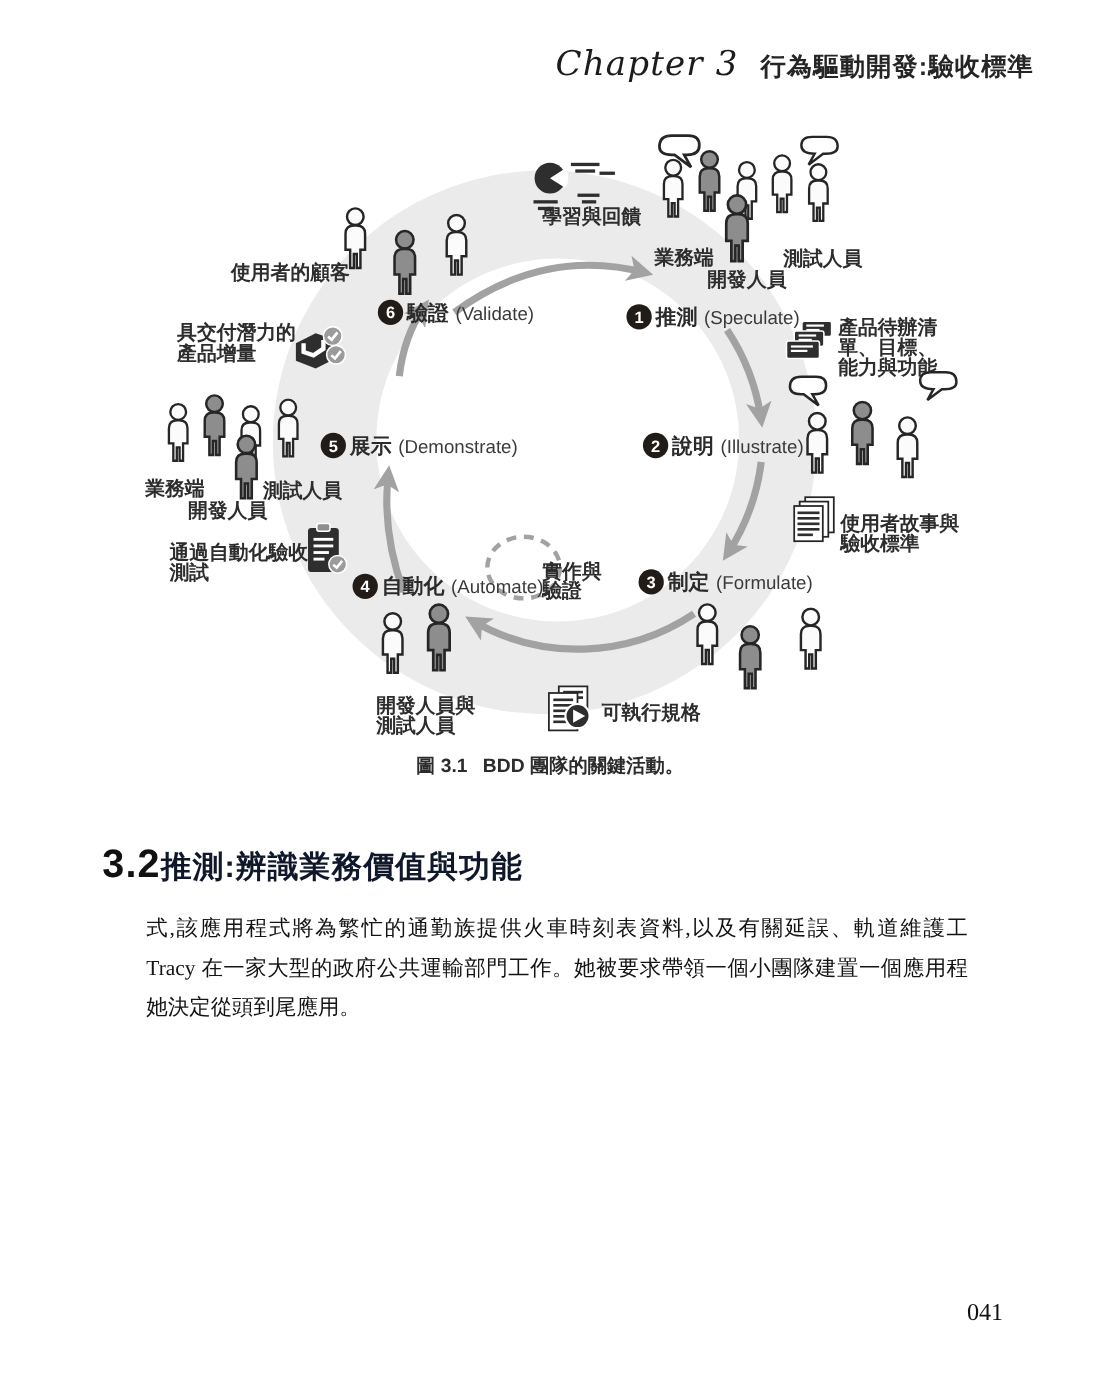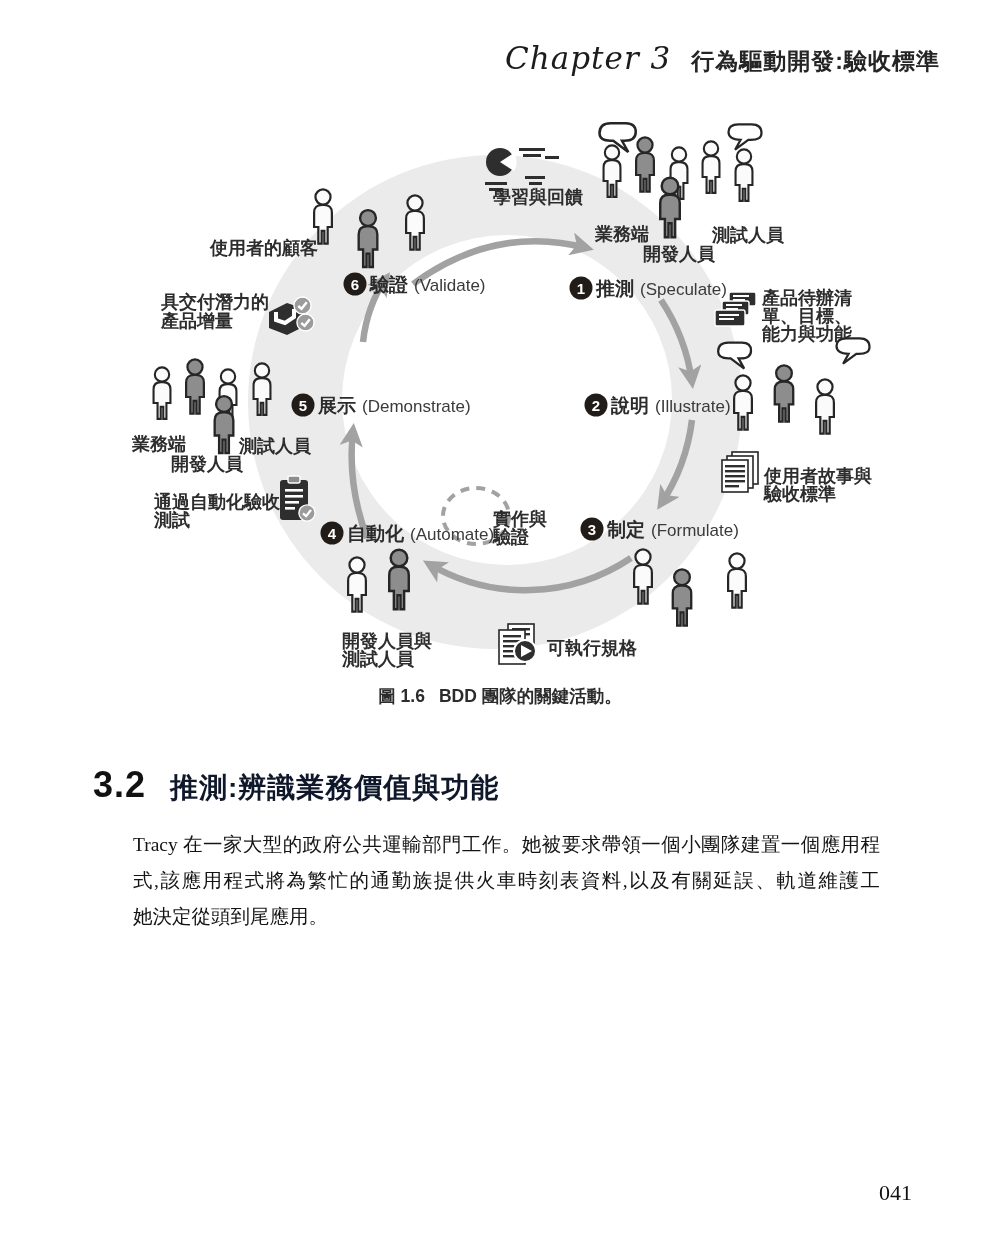--- a/index.html
+++ b/index.html
@@ -26,21 +26,21 @@
   .ink{fill:#2e2e2e;}
   .wline{fill:#ffffff;}
   .pagefill{fill:#ffffff;stroke:#262626;stroke-width:1.6px;}
 
   
   .caption{position:absolute;left:95px;top:684px;width:810px;text-align:center;
            font-size:17.5px;color:#2c2c2c;font-weight:600;}
   .caption .cap-text{margin-left:14px;font-weight:600;}
 
   
-  .section{position:absolute;left:93px;top:764px;display:flex;align-items:baseline;gap:24px;}
+  .section{position:absolute;left:93px;top:764px;display:flex;align-items:baseline;}
   .section .num{font-size:36px;font-weight:900;color:#111;letter-spacing:1px;}
   .section .stitle{font-size:28px;font-weight:800;color:#0f172a;letter-spacing:1px;}
 
   
   .body{position:absolute;left:133px;top:827px;width:747px;
         font-family:"Liberation Serif",serif;font-size:19.5px;color:#141414;}
   .body .bl{line-height:36px;text-align:justify;text-align-last:justify;}
   .body .bl.last{text-align-last:left;}
 
   .pagenum{position:absolute;top:1180px;right:88px;font-family:"Liberation Serif",serif;
@@ -261,29 +261,29 @@
       <text x="15" y="6.5"><tspan class="step-zh">展示</tspan><tspan class="step-en" dx="6">(Demonstrate)</tspan></text>
     </g>
     <g transform="translate(260,172)">
       <circle r="11.5" fill="#221c18"></circle>
       <text class="step-num" y="5.5">6</text>
       <text x="15" y="6.5"><tspan class="step-zh">驗證</tspan><tspan class="step-en" dx="6">(Validate)</tspan></text>
     </g>
   </svg>
 
   <div class="caption">
-    <span class="cap-fig">圖 1.6</span><span class="cap-text">BDD 團隊的關鍵活動。</span>
+    <span class="cap-fig">圖 3.1</span><span class="cap-text">BDD 團隊的關鍵活動。</span>
   </div>
 
   <div class="section">
     <span class="num">3.2</span>
     <span class="stitle">推測:辨識業務價值與功能</span>
   </div>
 
   <div class="body">
+    <div class="bl">式,該應用程式將為繁忙的通勤族提供火車時刻表資料,以及有關延誤、軌道維護工</div>
     <div class="bl">Tracy 在一家大型的政府公共運輸部門工作。她被要求帶領一個小團隊建置一個應用程</div>
-    <div class="bl">式,該應用程式將為繁忙的通勤族提供火車時刻表資料,以及有關延誤、軌道維護工</div>
     <div class="bl last">她決定從頭到尾應用。</div>
   </div>
 
   <div class="pagenum">041</div>
 
 </div>
 
 </body></html>

